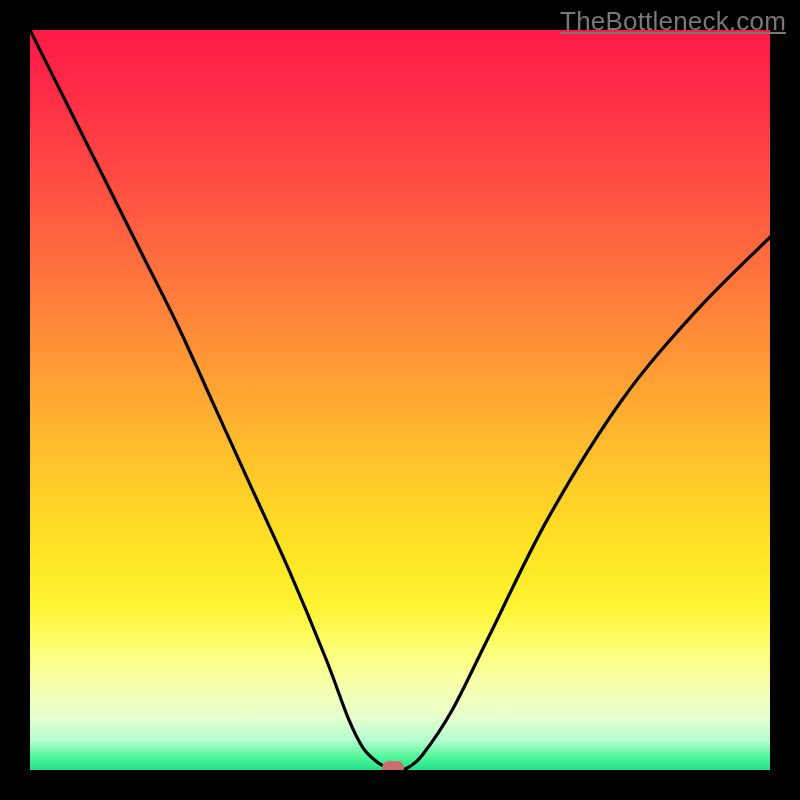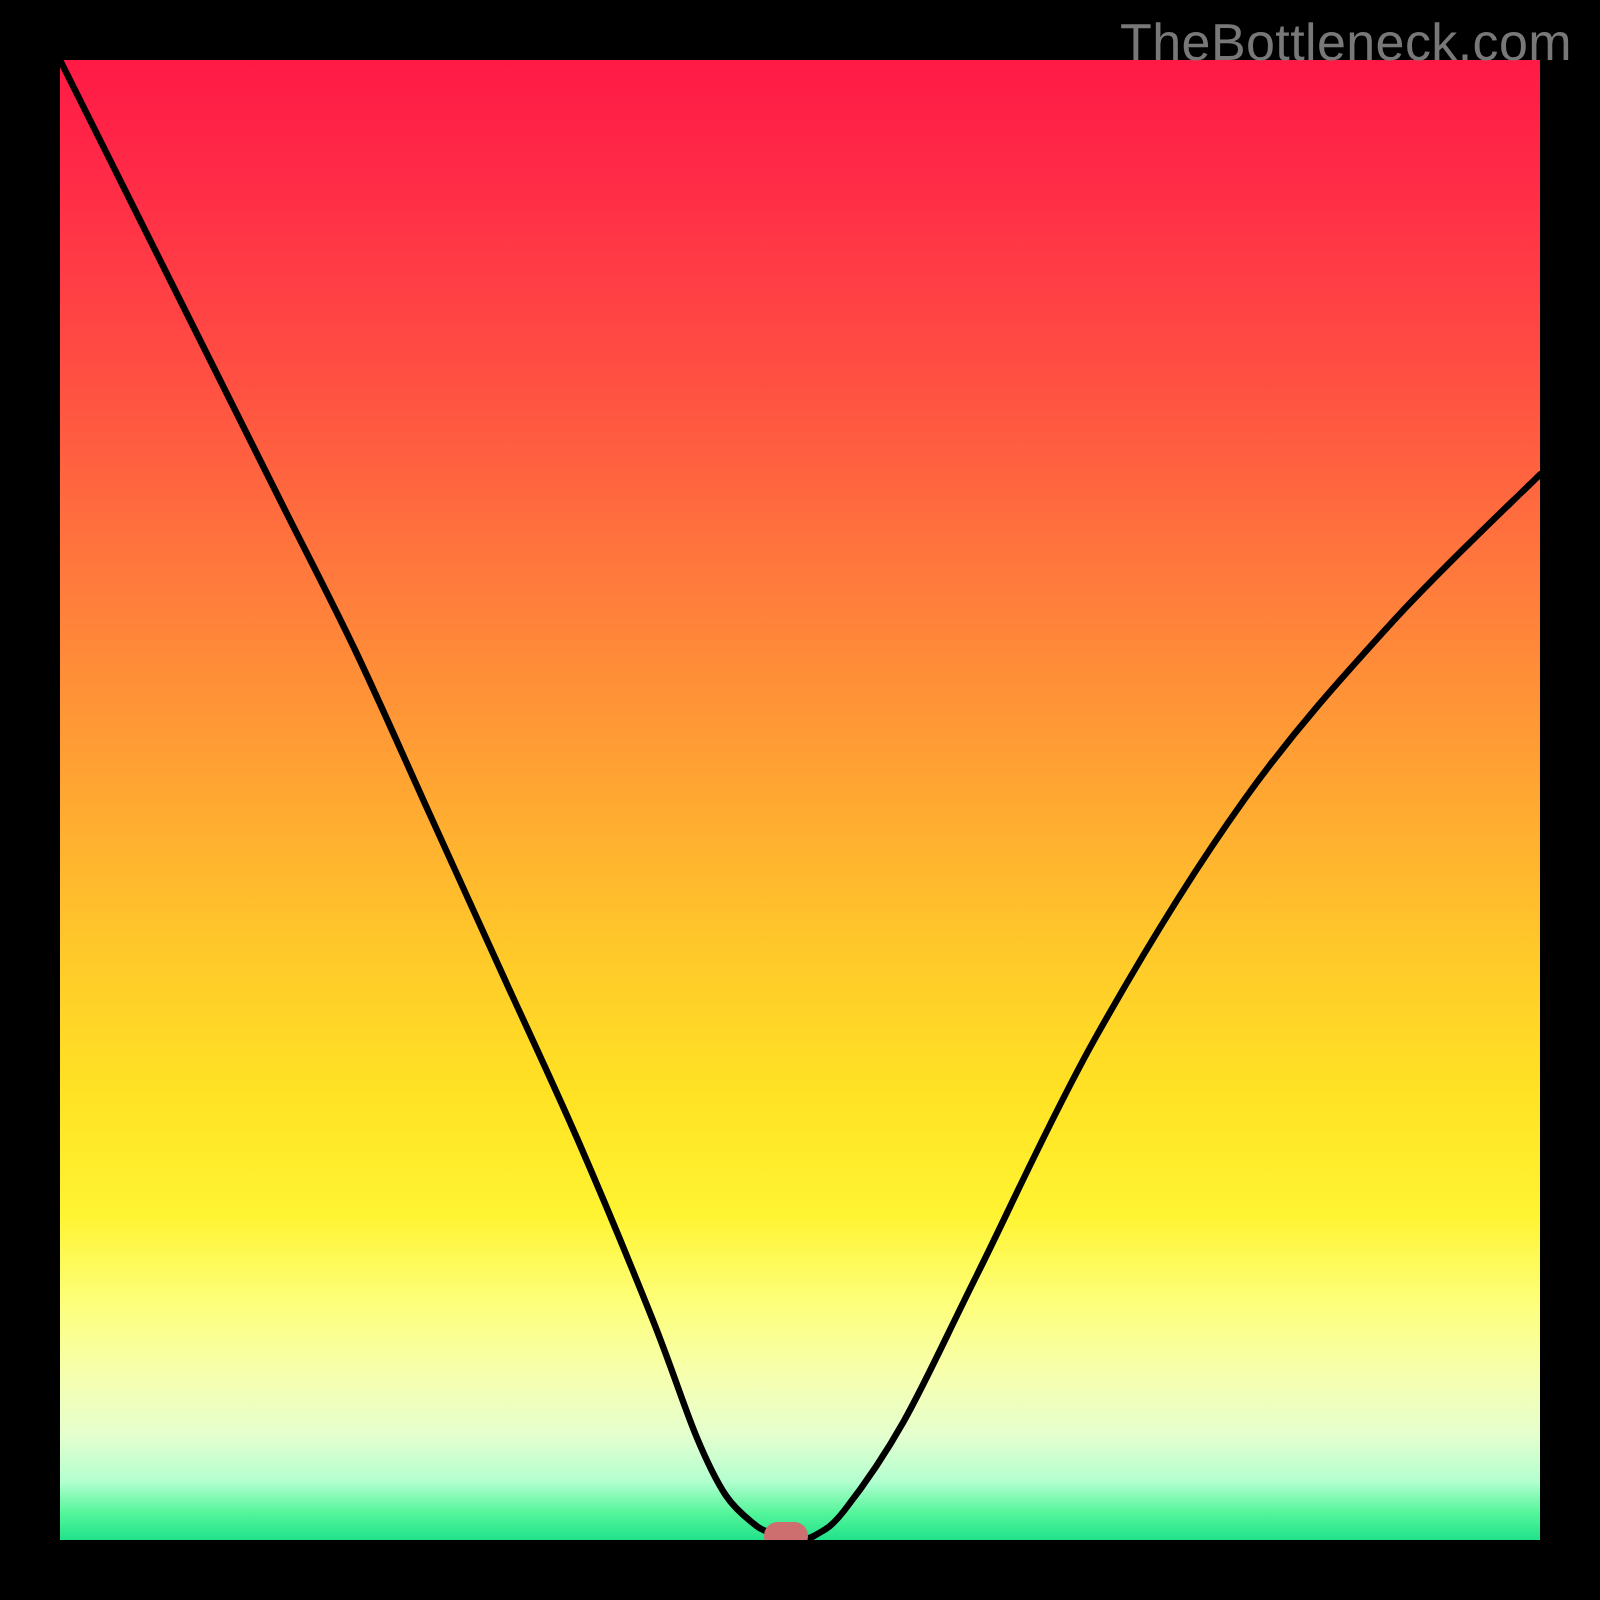--- a/index.html
+++ b/index.html
@@ -19,20 +19,21 @@
   }
   .watermark {
     position: absolute;
     top: 6px;
     right: 14px;
     color: #787878;
     font-size: 26px;
     font-weight: 400;
     letter-spacing: 0.2px;
     z-index: 10;
+    text-decoration: underline;
   }
   .plot-area {
     position: absolute;
     left: 30px;
     top: 30px;
     width: 740px;
     height: 740px;
     overflow: hidden;
   }
   .gradient {

